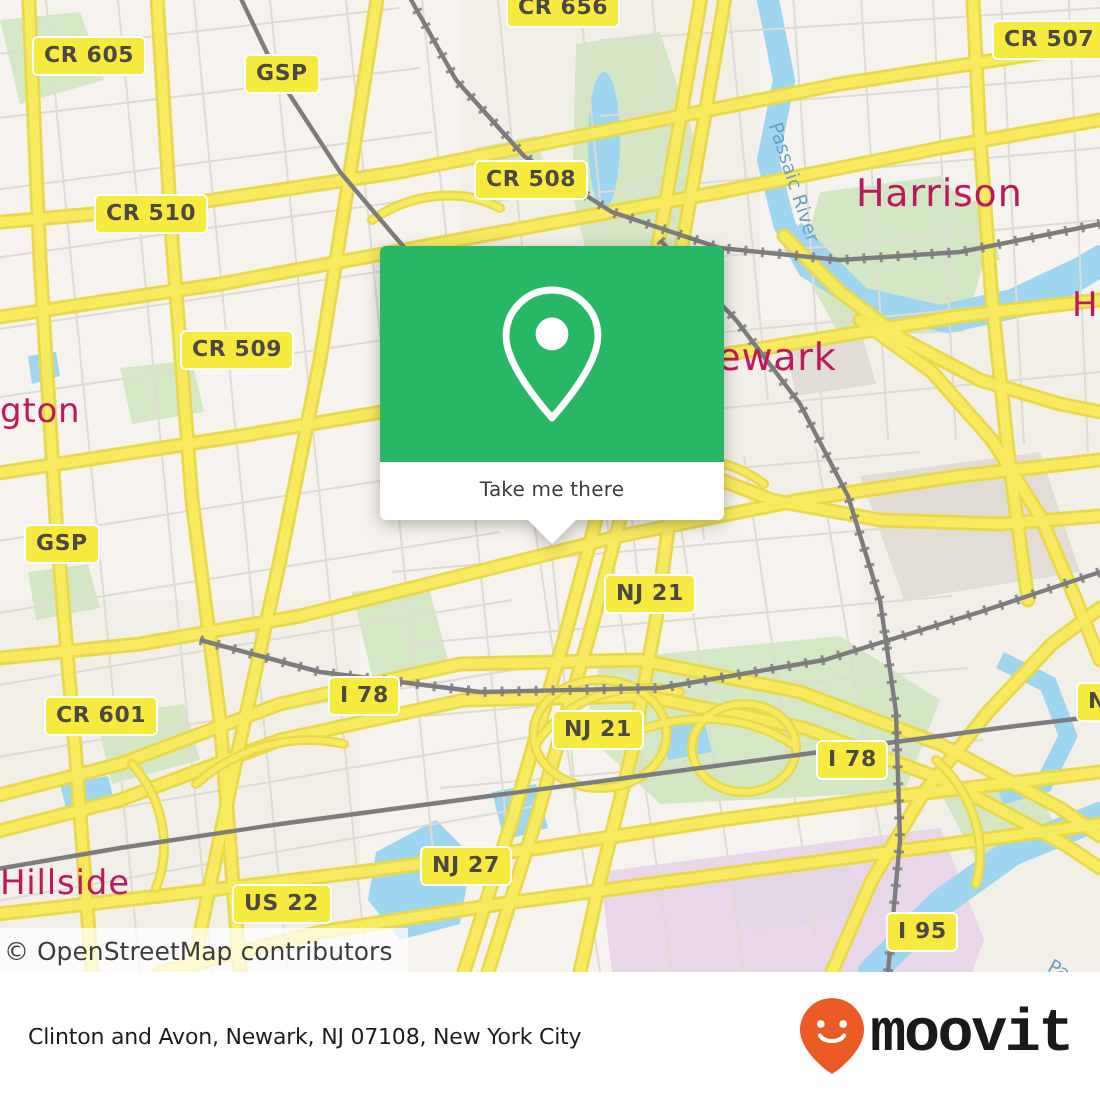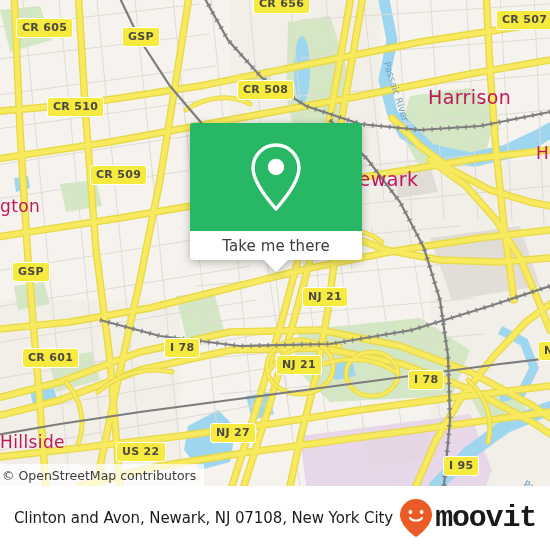--- a/index.html
+++ b/index.html
@@ -88,21 +88,21 @@
   #callout-bar {
     background: #ffffff;
     height: 29px;
     border-radius: 0 0 3px 3px;
     display: flex;
     align-items: center;
     justify-content: center;
   }
   #callout-bar span {
     font-family: "DejaVu Sans", sans-serif;
-    font-size: 15px;
+    font-size: 10px;
     color: #3c3c3c;
     letter-spacing: .1px;
   }
   #callout-tail {
     position: absolute;
     left: 50%;
     top: 137px;
     margin-left: -12px;
     width: 0; height: 0;
     border-left: 12px solid transparent;
@@ -134,21 +134,21 @@
     height: 64px;
     background: #ffffff;
     display: flex;
     align-items: center;
     justify-content: space-between;
     padding: 0 14px 0 14px;
     box-sizing: border-box;
   }
   #footer-address {
     font-family: "DejaVu Sans", sans-serif;
-    font-size: 15px;
+    font-size: 11px;
     color: #1c1c1c;
     white-space: nowrap;
     letter-spacing: -.1px;
   }
   #footer-brand {
     display: flex;
     align-items: center;
     gap: 2px;
   }
   #brand-word {

